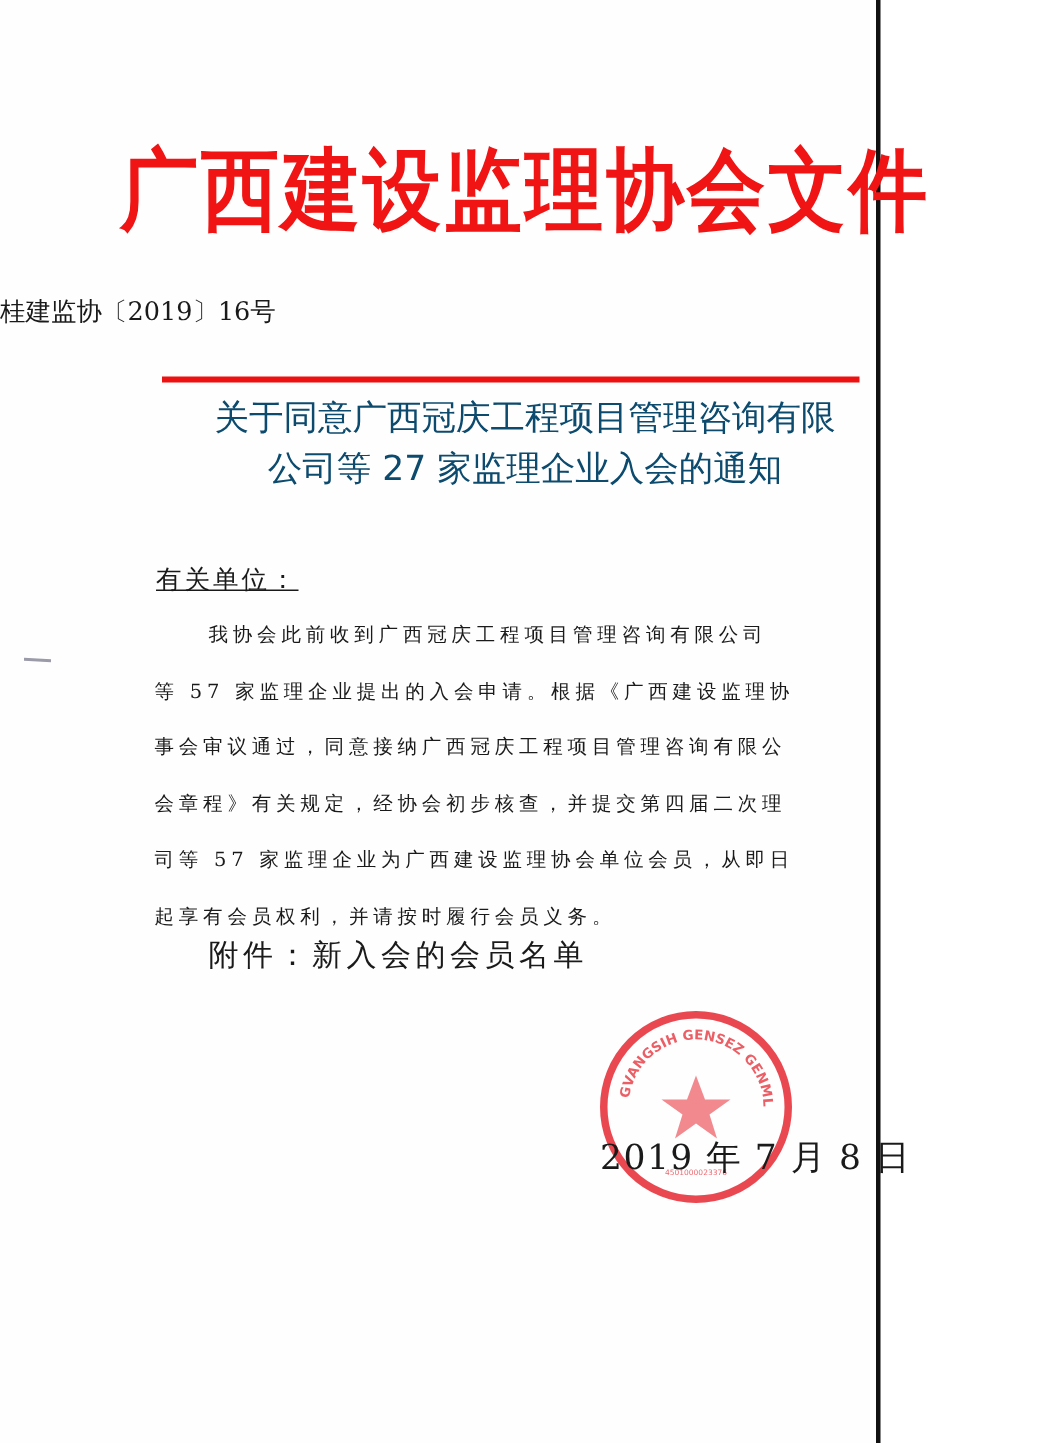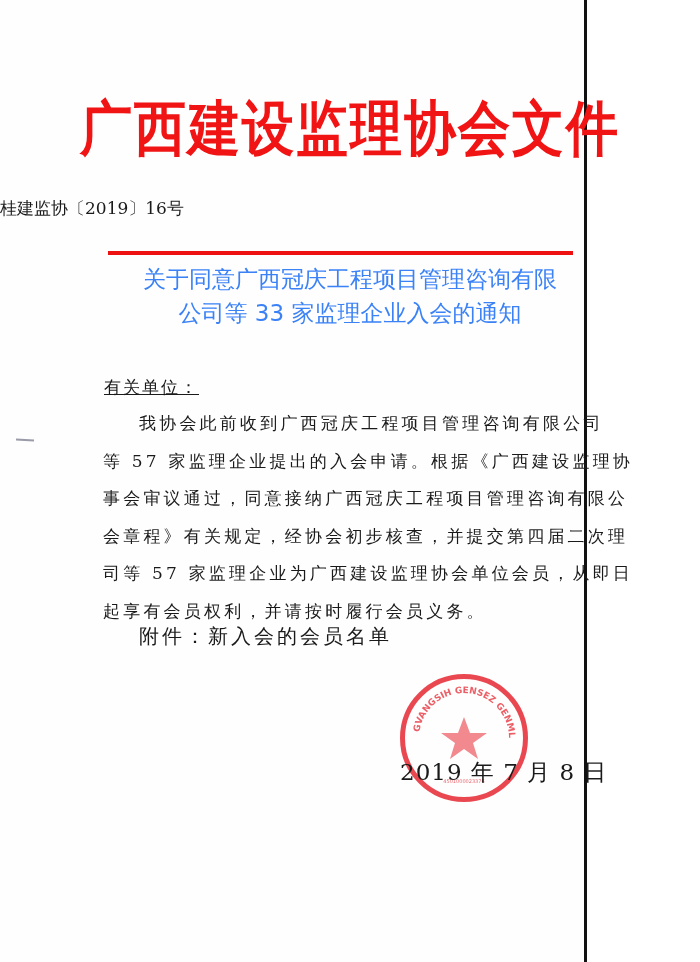--- a/index.html
+++ b/index.html
@@ -55,36 +55,36 @@
       background: #ee1111;
     }
     .notice-title {
       position: absolute;
       left: 0; top: 262px;
       width: 700px;
       text-align: center;
       font-family: "DejaVu Sans", "Liberation Sans", sans-serif;
       font-size: 23px;
       line-height: 34px;
-      color: #3b82f6;
+      color: #0c4a6e;
     }
     .notice-title div { white-space: nowrap; }
     .salutation {
       position: absolute;
       left: 104px; top: 375px;
       font-size: 17px;
       line-height: 24px;
       letter-spacing: 2px;
       text-decoration: underline;
     }
     .body-text {
       position: absolute;
       left: 103px; top: 405px;
       width: 480px;
-      font-size: 17px;
+      font-size: 13px;
       line-height: 37.5px;
       letter-spacing: 3.2px;
     }
     .body-text .line { white-space: nowrap; }
     .body-text .indent { padding-left: 36px; }
     .attachment {
       position: absolute;
       left: 139px; top: 624px;
       font-size: 20px;
       line-height: 24px;
@@ -132,21 +132,21 @@
   <div class="scan-mark"></div>
 
   <div class="header-title">广西建设监理协会文件</div>
 
   <div class="doc-number">桂建监协〔2019〕16号</div>
 
   <div class="red-rule"></div>
 
   <div class="notice-title">
     <div>关于同意广西冠庆工程项目管理咨询有限</div>
-    <div>公司等 33 家监理企业入会的通知</div>
+    <div>公司等 27 家监理企业入会的通知</div>
   </div>
 
   <div class="salutation">有关单位：</div>
 
   <div class="body-text">
     <div class="line indent">我协会此前收到广西冠庆工程项目管理咨询有限公司</div>
     <div class="line">等 57 家监理企业提出的入会申请。根据《广西建设监理协</div>
     <div class="line">事会审议通过，同意接纳广西冠庆工程项目管理咨询有限公</div>
     <div class="line">会章程》有关规定，经协会初步核查，并提交第四届二次理</div>
     <div class="line">司等 57 家监理企业为广西建设监理协会单位会员，从即日</div>

